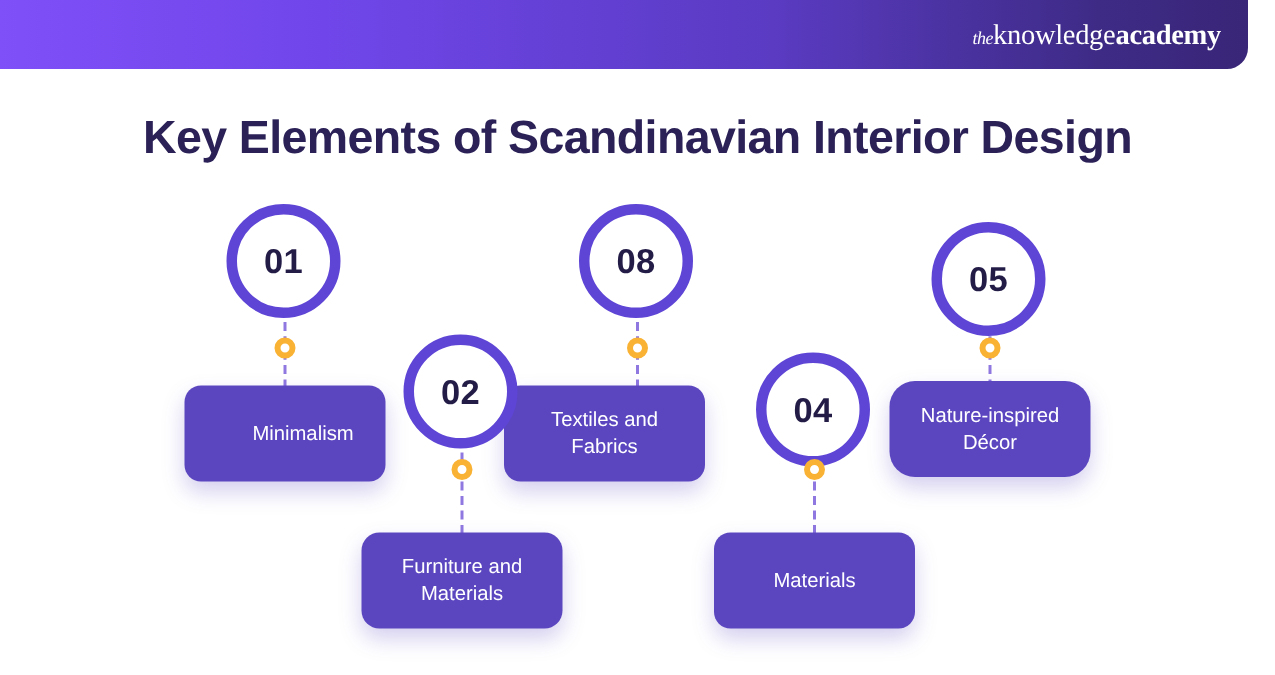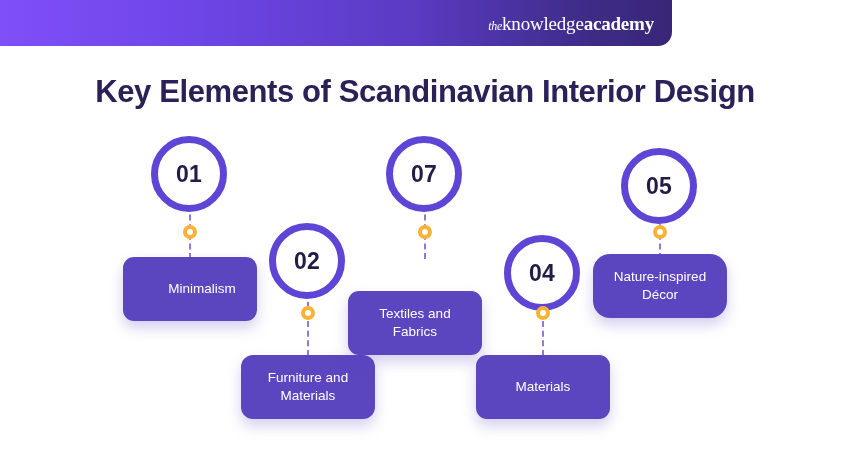--- a/index.html
+++ b/index.html
@@ -14,21 +14,21 @@
     background: #ffffff;
     font-family: "Liberation Sans", "DejaVu Sans", sans-serif;
     position: relative;
   }
 
   
   .header-bar {
     position: absolute;
     left: 0;
     top: 0;
-    width: 672px;
+    width: 832px;
     height: 46px;
     background: linear-gradient(90deg, #7f4ff7 0%, #7046ea 26%, #5a3bc2 62%, #3e2b86 88%, #392678 100%);
     border-bottom-right-radius: 14px;
     display: flex;
     align-items: center;
     justify-content: flex-end;
     padding-right: 18px;
   }
 
   .brand-logo {
@@ -163,24 +163,24 @@
     </div>
     <div class="marker-ring" style="left:301px; top:306px;"></div>
     <div class="step-box" style="left:241px; top:355px;border-radius:12px;">
       <span class="step-label">Furniture and Materials</span>
     </div>
   </div>
 
   <div class="step">
     <div class="connector" style="left:424px; top:205px; height:54px;"></div>
     <div class="step-circle" style="left:386px; top:136px;">
-      <span class="step-number">07</span>
+      <span class="step-number">08</span>
     </div>
     <div class="marker-ring" style="left:418px; top:225px;"></div>
-    <div class="step-box" style="left:348px; top:257px;margin-top:34px;">
+    <div class="step-box" style="left:336px; top:257px;">
       <span class="step-label">Textiles and Fabrics</span>
     </div>
   </div>
 
   <div class="step">
     <div class="connector" style="left:542px; top:292px; height:64px;"></div>
     <div class="step-circle" style="left:504px; top:235px;">
       <span class="step-number">04</span>
     </div>
     <div class="marker-ring" style="left:536px; top:306px;"></div>

